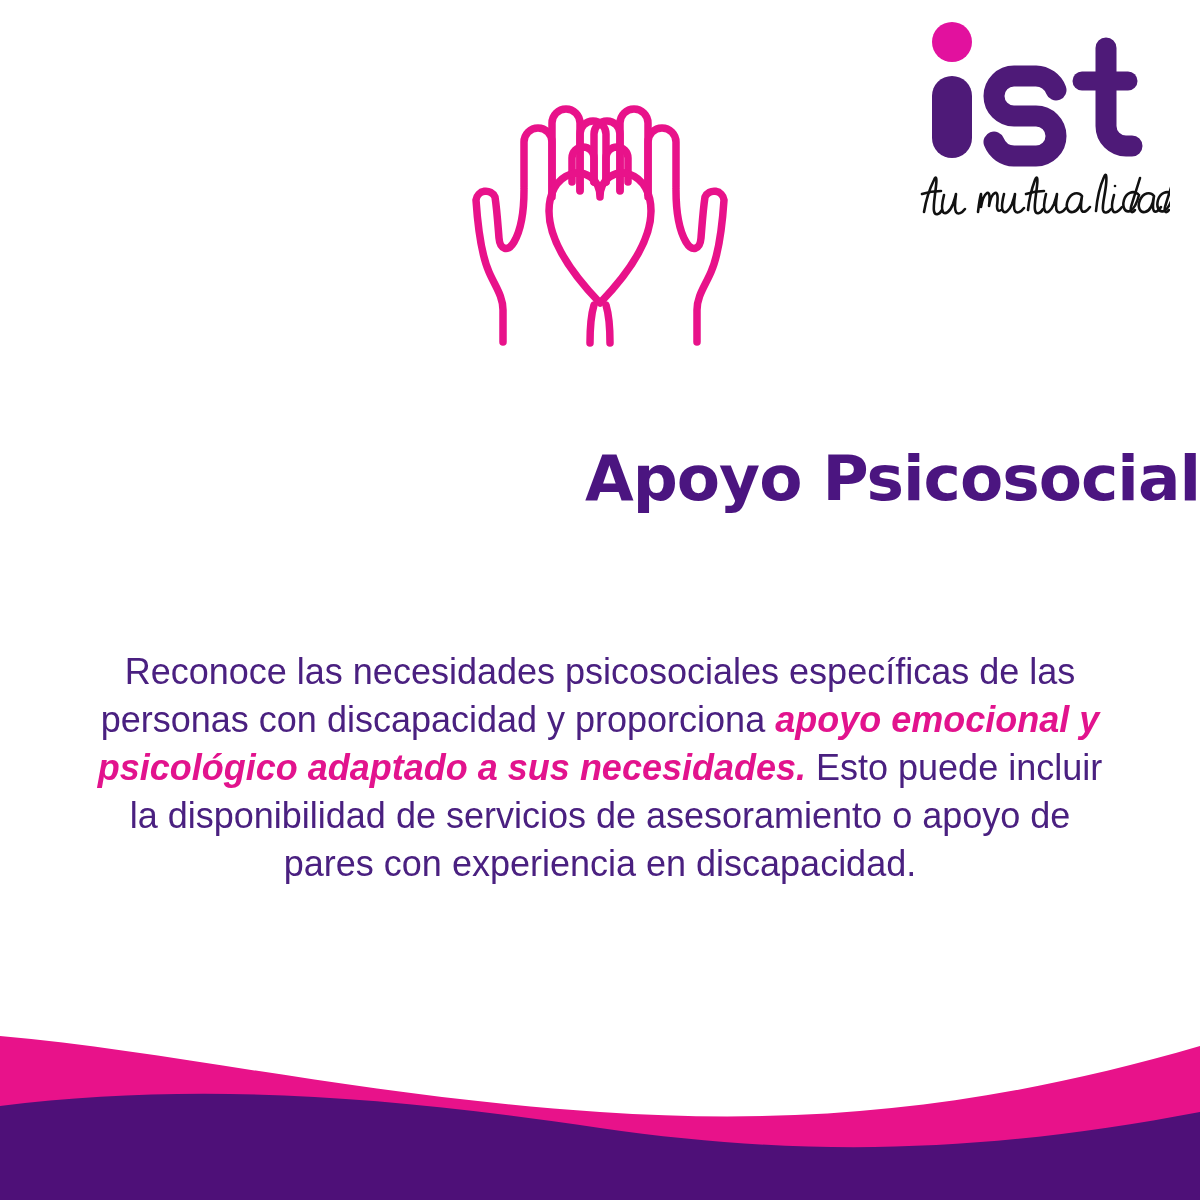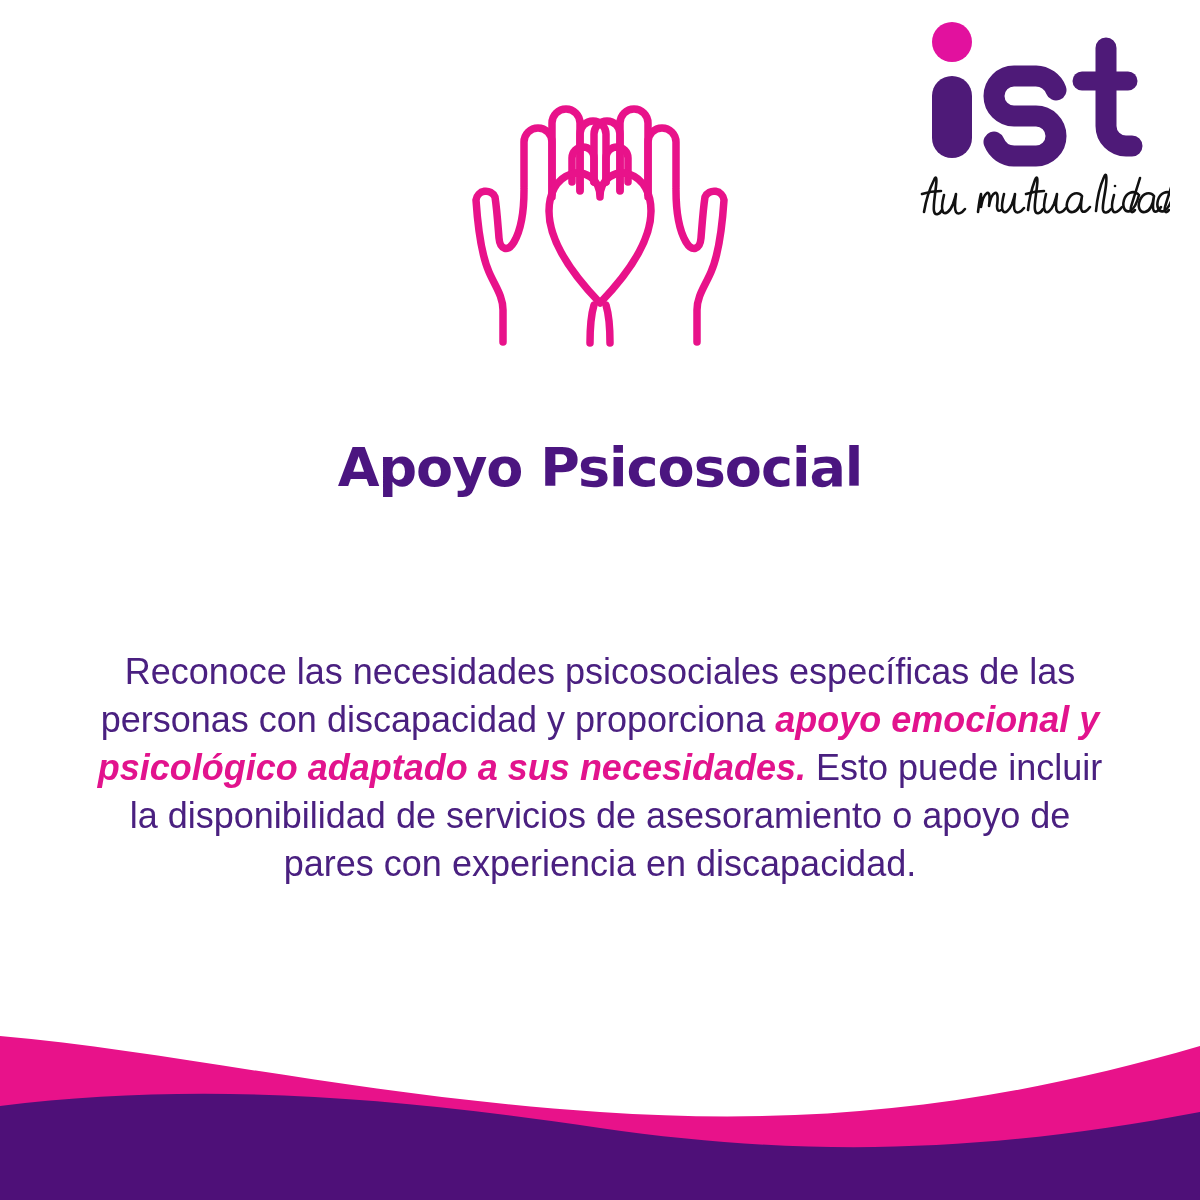--- a/index.html
+++ b/index.html
@@ -51,25 +51,25 @@
     width: 260px;
     height: 270px;
   }
 
   
   .title {
     position: absolute;
     top: 404px;
     left: 0;
     width: 1200px;
-    text-align: center;
+    text-align: right;
     color: #4B1580;
     font-family: "DejaVu Sans", "Liberation Sans", sans-serif;
     font-weight: 700;
-    font-size: 54px;
+    font-size: 63px;
     line-height: 1.04;
     letter-spacing: -1px;
   }
   .title .line {
     display: block;
   }
 
   
   .body-copy {
     position: absolute;

